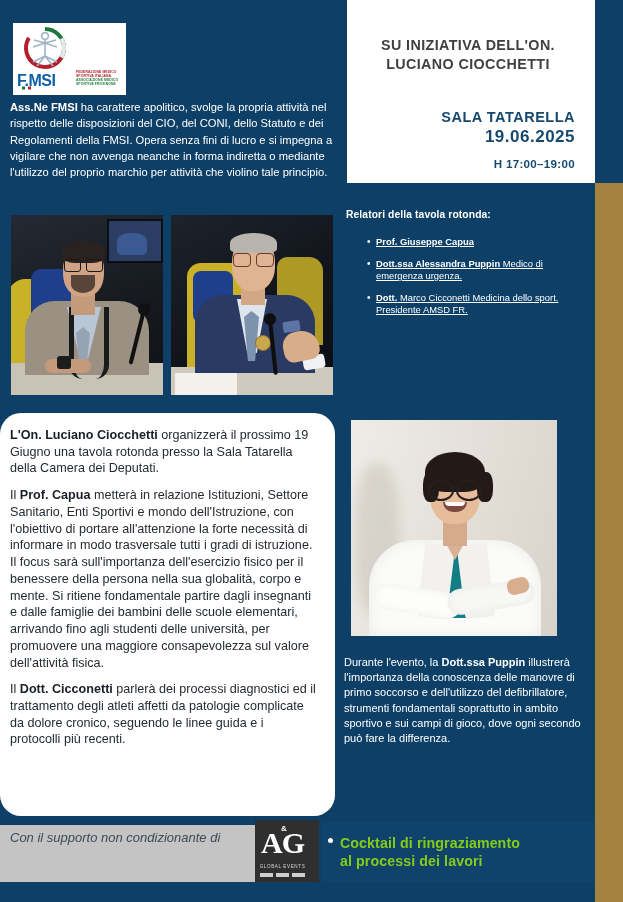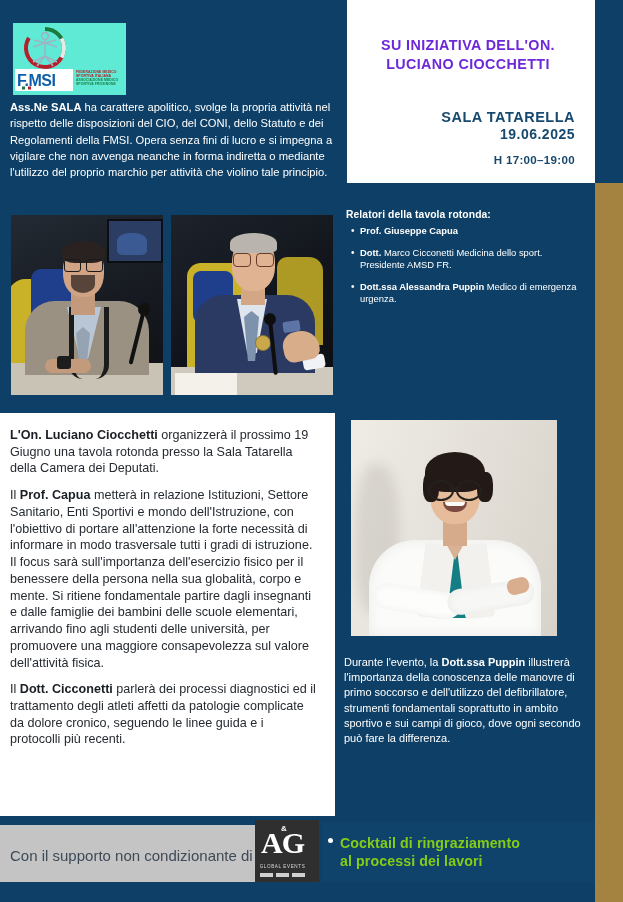--- a/index.html
+++ b/index.html
@@ -23,47 +23,47 @@
   }
 
   
   .header-panel{
     position:absolute;left:347px;top:0;width:248px;height:183px;
     background:#ffffff;
     box-sizing:border-box;
     padding:36px 20px 0 14px;
   }
   .header-title{
-    color:#6d28d9;
+    color:#404040;
     font-size:14.3px;
     font-weight:bold;
     letter-spacing:0.4px;
     line-height:1.32;
     text-align:center;
     margin:0;
   }
   .header-venue{
     margin-top:34px;
     text-align:right;
     color:#17496f;
   }
   .header-venue .room{
     font-size:14.5px;font-weight:bold;letter-spacing:0.5px;line-height:1.28;
   }
   .header-venue .date{
-    font-size:14px;font-weight:bold;letter-spacing:0.5px;line-height:1.28;
+    font-size:17px;font-weight:bold;letter-spacing:0.5px;line-height:1.28;
   }
   .header-venue .time{
     font-size:11.6px;font-weight:bold;letter-spacing:0.3px;margin-top:9px;
   }
 
   
   .logo-box{
     position:absolute;left:13px;top:23px;width:113px;height:72px;
-    background:#5eead4;
+    background:#ffffff;
   }
   .logo-mark{
     position:absolute;left:6px;top:3px;width:52px;height:46px;
   }
   .logo-fmsi{
     position:absolute;left:2px;top:46px;width:58px;height:22px;
   }
   .logo-lines{
     position:absolute;left:63px;top:47px;width:48px;
     line-height:1.18;
@@ -138,35 +138,36 @@
   .ph2-papers{position:absolute;left:4px;bottom:0;width:62px;height:22px;background:#f3f1ea;}
 
   
   .relatori{
     position:absolute;left:346px;top:209px;width:240px;
     color:#ffffff;
   }
   .relatori .rel-title{
     font-size:10.3px;font-weight:bold;margin:0 0 5px 0;letter-spacing:0.1px;
   }
-  .relatori ul{list-style:none;margin:0;padding:0 0 0 14px;}
+  .relatori ul{list-style:none;margin:16px;padding:0 0 0 14px;text-decoration:underline;}
   .relatori li{
     position:relative;font-size:9.4px;line-height:1.34;margin-bottom:9px;
   }
   .relatori li:before{
     content:"\2022";position:absolute;left:-9px;top:-1px;font-size:10px;
   }
   .relatori li b{font-weight:bold;}
 
   
   .main-panel{
     position:absolute;left:0;top:413px;width:335px;height:403px;
     background:#ffffff;
     box-sizing:border-box;
     padding:14px 18px 16px 10px;
+    border-radius:21px;
   }
   .main-panel p{
     margin:0 0 10px 0;
     color:#252b31;
     font-size:12.6px;
     line-height:1.33;
   }
   .main-panel p b{font-weight:bold;color:#1a1f25;}
 
   
@@ -202,22 +203,22 @@
     color:#ffffff;font-size:11px;line-height:1.38;
   }
   .puppin b{font-weight:bold;}
 
   
   .sponsor-bar{
     position:absolute;left:0;top:825px;width:312px;height:57px;
     background:#c4c4c4;
   }
   .sponsor-text{
-    position:absolute;left:10px;top:22px;
-    color:#3e4a56;font-size:15px;
+    position:absolute;left:10px;top:5px;
+    color:#3e4a56;font-size:13px;font-style:italic;
   }
   .ag-logo{
     position:absolute;left:255px;top:820px;width:64px;height:62px;
     background:#2f2f2f;
   }
   .ag-glyph{
     position:absolute;left:0;top:2px;width:55px;height:42px;
     color:#ffffff;font-size:30px;font-weight:bold;
     font-family:"Liberation Serif", serif;
     text-align:center;line-height:42px;letter-spacing:-1px;
@@ -283,21 +284,21 @@
     </svg>
     <div class="logo-lines">
       <div class="ll-red">FEDERAZIONE MEDICO</div>
       <div class="ll-red">SPORTIVA ITALIANA</div>
       <div class="ll-green">ASSOCIAZIONE MEDICO</div>
       <div class="ll-green">SPORTIVA FROSINONE</div>
     </div>
   </div>
 
   <div class="intro">
-    <b>Ass.Ne SALA</b><span> ha carattere apolitico, svolge la propria attività nel rispetto delle disposizioni del CIO, del CONI, dello Statuto e dei Regolamenti della FMSI. Opera senza fini di lucro e si impegna a vigilare che non avvenga neanche in forma indiretta o mediante l'utilizzo del proprio marchio per attività che violino tale principio.</span>
+    <b>Ass.Ne FMSI</b><span> ha carattere apolitico, svolge la propria attività nel rispetto delle disposizioni del CIO, del CONI, dello Statuto e dei Regolamenti della FMSI. Opera senza fini di lucro e si impegna a vigilare che non avvenga neanche in forma indiretta o mediante l'utilizzo del proprio marchio per attività che violino tale principio.</span>
   </div>
 
   <div class="header-panel">
     <div class="header-title">
       <div>SU INIZIATIVA DELL'ON.</div>
       <div>LUCIANO CIOCCHETTI</div>
     </div>
     <div class="header-venue">
       <div class="room">SALA TATARELLA</div>
       <div class="date">19.06.2025</div>
@@ -357,22 +358,22 @@
         </div>
       <div class="ph2-cuff"></div>
       <div class="ph2-hand"></div>
     </div>
   </div>
 
   <div class="relatori">
     <p class="rel-title">Relatori della tavola rotonda:</p>
     <ul>
       <li><b>Prof. Giuseppe Capua</b><br></li>
+      <li><b>Dott.ssa Alessandra Puppin</b><span> Medico di emergenza urgenza.</span></li>
       <li><b>Dott.</b><span> Marco Cicconetti  Medicina dello sport. Presidente AMSD FR.</span></li>
-      <li><b>Dott.ssa Alessandra Puppin</b><span> Medico di emergenza urgenza.</span></li>
     </ul>
   </div>
 
   <div class="main-panel">
     <p><b>L'On. Luciano Ciocchetti</b><span> organizzerà il prossimo 19 Giugno una tavola rotonda presso la Sala Tatarella della Camera dei Deputati.</span></p>
     <p><span>Il </span><b>Prof. Capua</b><span> metterà in relazione Istituzioni, Settore Sanitario, Enti Sportivi e mondo dell'Istruzione, con l'obiettivo di portare all'attenzione la forte necessità di informare in modo trasversale tutti i gradi di istruzione. Il focus sarà sull'importanza dell'esercizio fisico per il benessere della persona nella sua globalità, corpo e mente. Si ritiene fondamentale partire dagli insegnanti e dalle famiglie dei bambini delle scuole elementari, arrivando fino agli studenti delle università, per promuovere una maggiore consapevolezza sul valore dell'attività fisica.</span></p>
     <p><span>Il </span><b>Dott. Cicconetti</b><span> parlerà dei processi diagnostici ed il trattamento degli atleti affetti da patologie complicate da dolore cronico, seguendo le linee guida e i protocolli più recenti.</span></p>
   </div>
 
   <div class="doc-photo">

